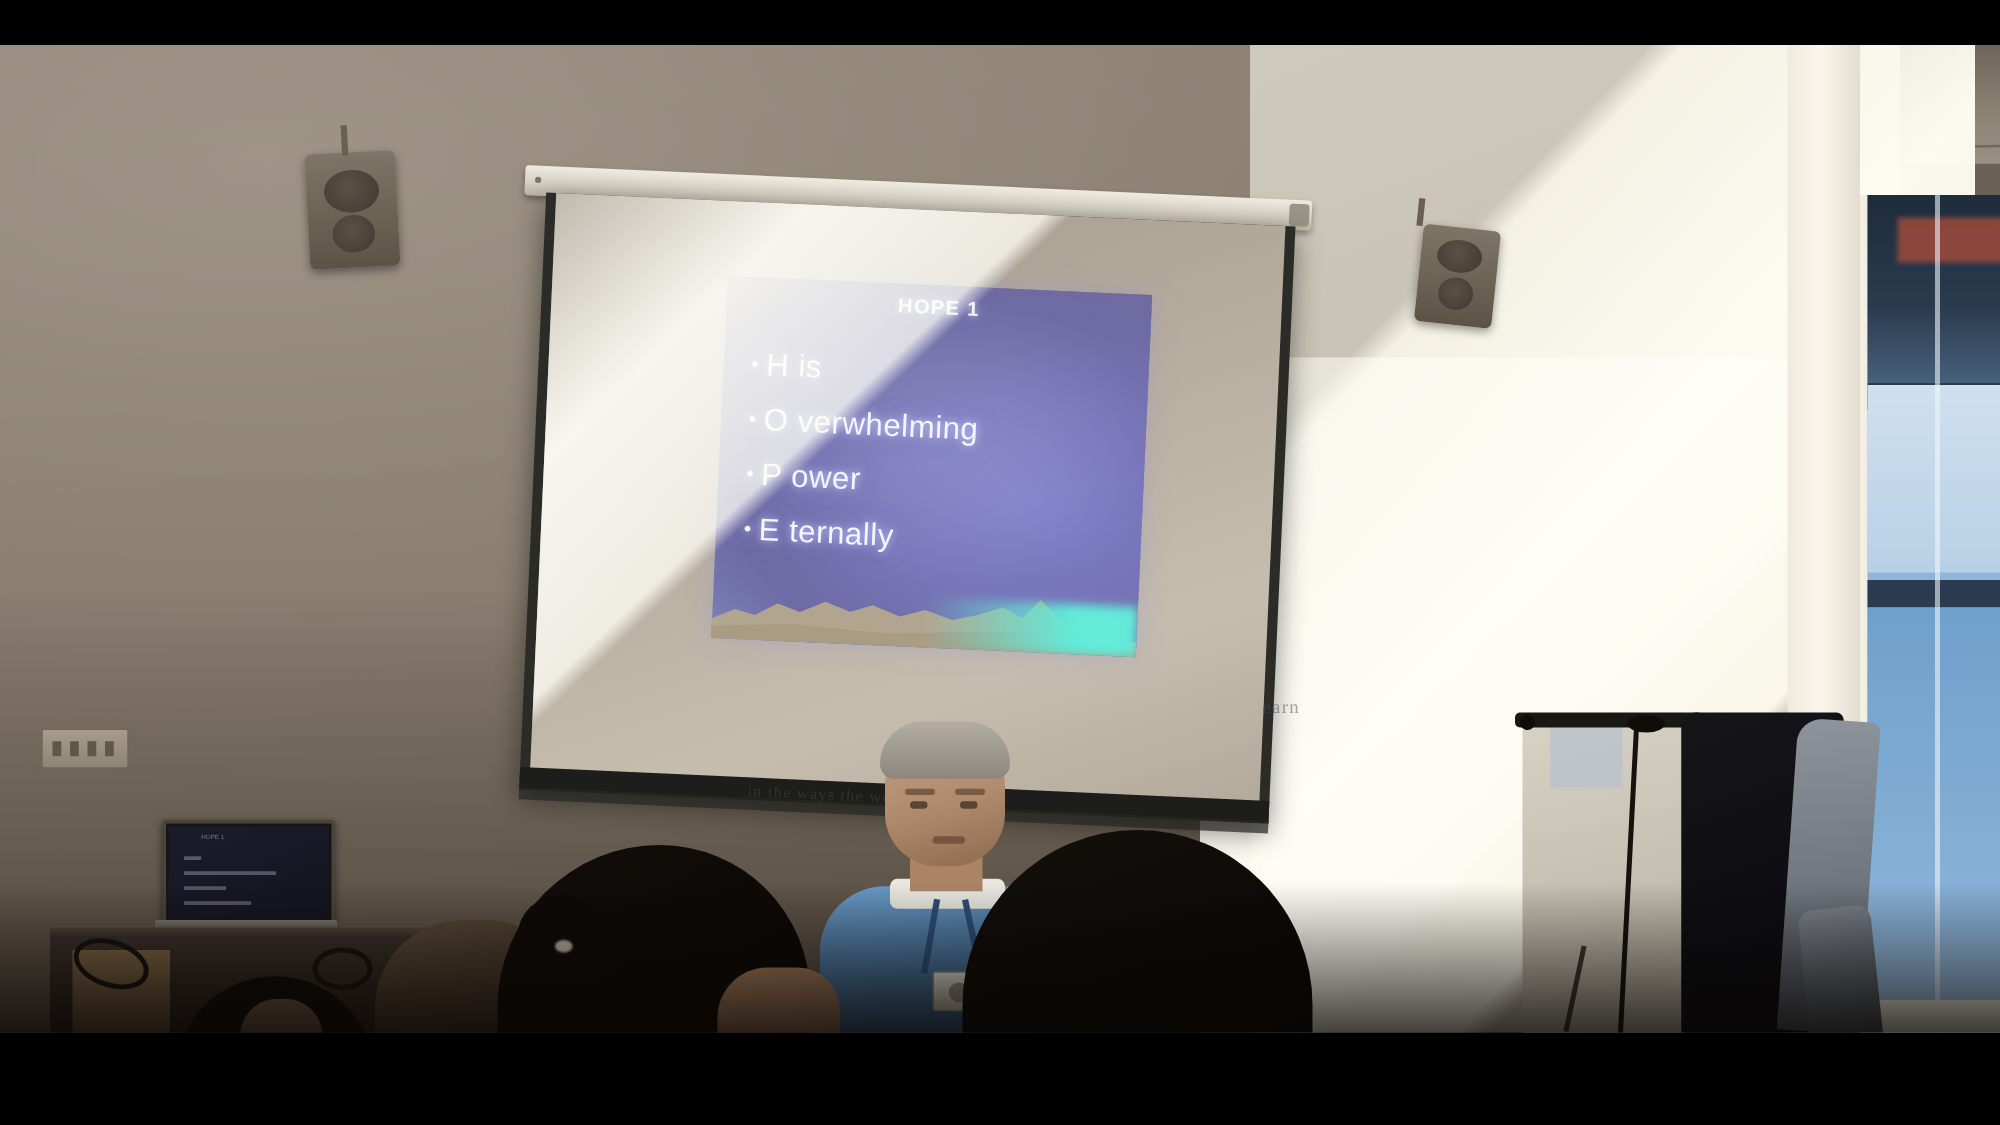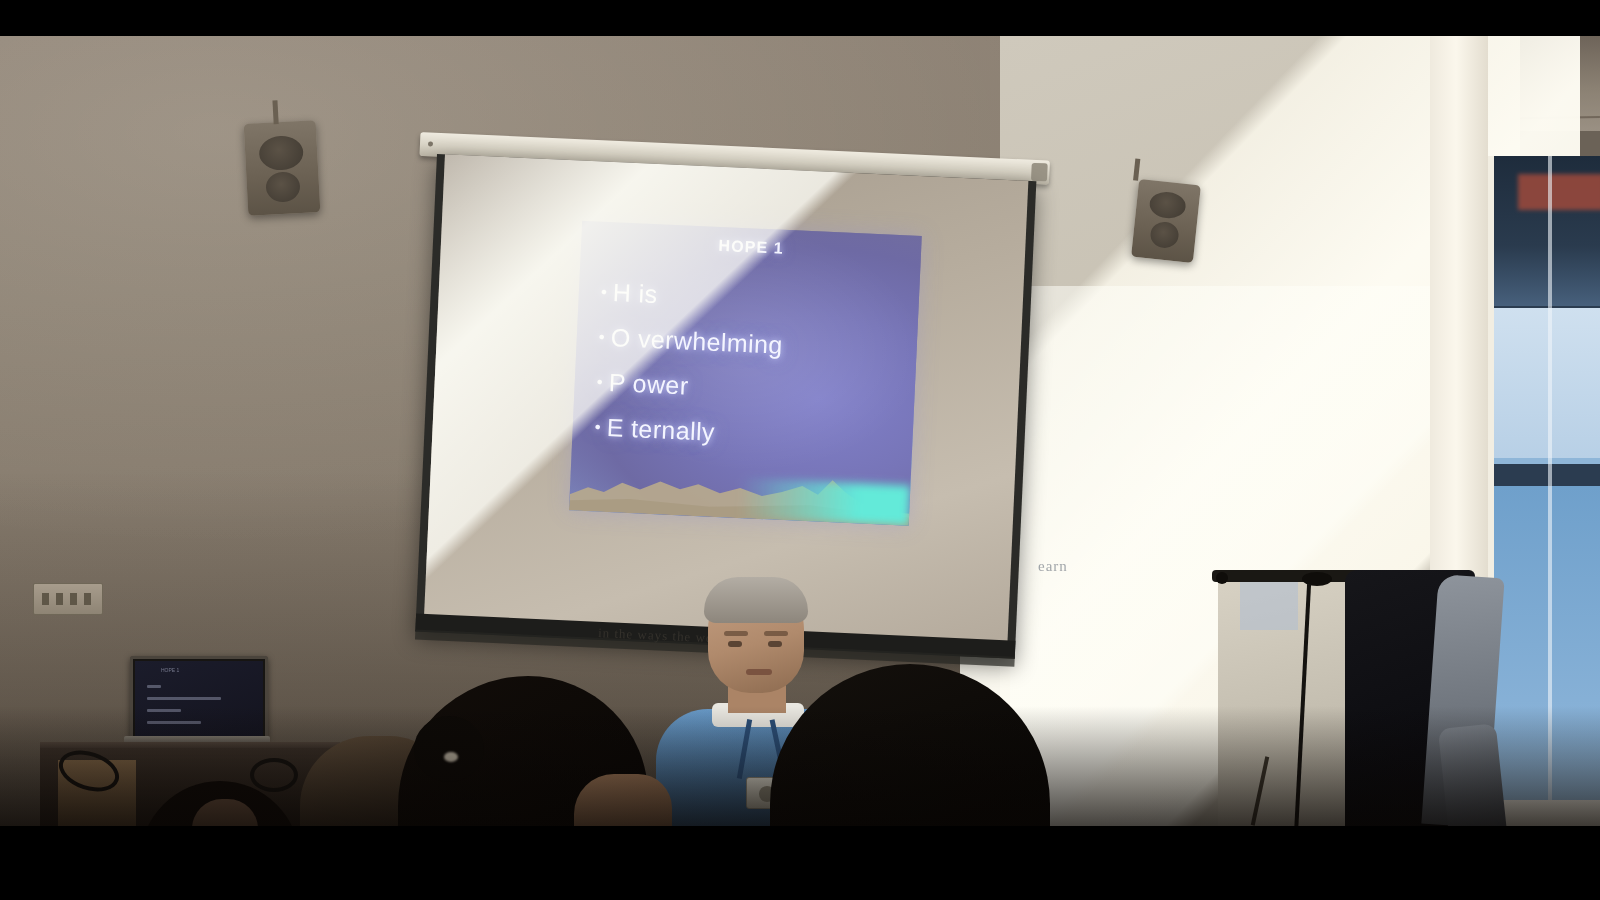--- a/index.html
+++ b/index.html
@@ -68,21 +68,21 @@
   .screen-surface{position:absolute;left:8px;top:0;width:584px;height:462px;
     background:linear-gradient(160deg,#a49a8c 0%,#b6ac9d 40%,#c6bdaf 75%,#b4aa9c 100%);}
   .screen-surface:after{content:"";position:absolute;inset:0;
     background:linear-gradient(-46deg, rgba(255,255,250,0) 60%, rgba(255,255,248,.75) 62%, rgba(255,255,248,.9) 80%, rgba(255,255,250,.3) 100%);}
   .screen-bottombar{position:absolute;left:0;bottom:0;width:600px;height:18px;background:#1d1d1b;}
   .screen-weight{position:absolute;left:0;bottom:-8px;width:600px;height:10px;background:#262622;opacity:.7;}
 
   
   .wall-text{position:absolute;color:rgba(60,55,45,.35);font-size:13px;letter-spacing:1px;
     font-family:"Liberation Serif",serif;}
-  .wall-text-r{left:1010px;top:522px;color:rgba(70,80,95,.5);font-size:15px;margin-left:28px;}
+  .wall-text-r{left:1010px;top:522px;color:rgba(70,80,95,.5);font-size:15px;}
   .wall-text-b{left:598px;top:592px;transform:rotate(2.6deg);color:rgba(90,82,70,.38);font-size:13px;}
 
   
   .slide{position:absolute;left:140px;top:60px;width:340px;height:290px;
     background:
       radial-gradient(120% 95% at 72% 58%, #8180c9 0%, #7775b8 30%, #6e6aa4 55%, rgba(110,106,164,0) 80%),
       linear-gradient(165deg,#6f6b8e 0%, #736f9c 28%, #7573ad 52%, #7f8cc0 72%, #8fc9d2 90%, #7fd8d4 100%);
     box-shadow:0 0 22px rgba(140,140,220,.30);}
   .slide-glow{position:absolute;inset:0;background:radial-gradient(75% 60% at 50% 42%, rgba(255,255,255,.12), rgba(255,255,255,0) 70%);}
   .slide-title{position:absolute;left:0;right:0;top:10px;text-align:center;

